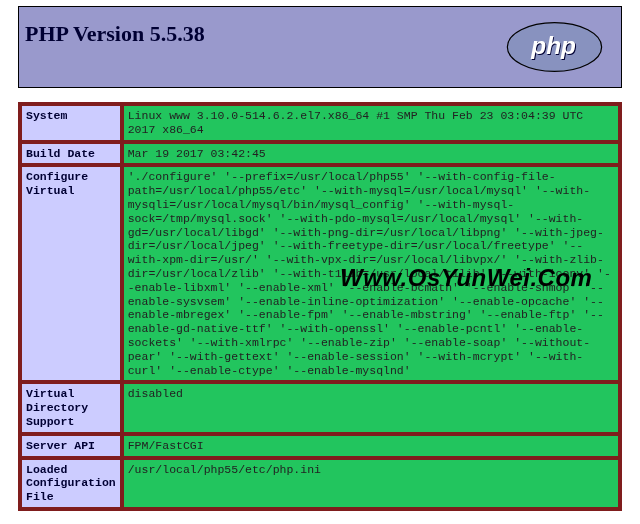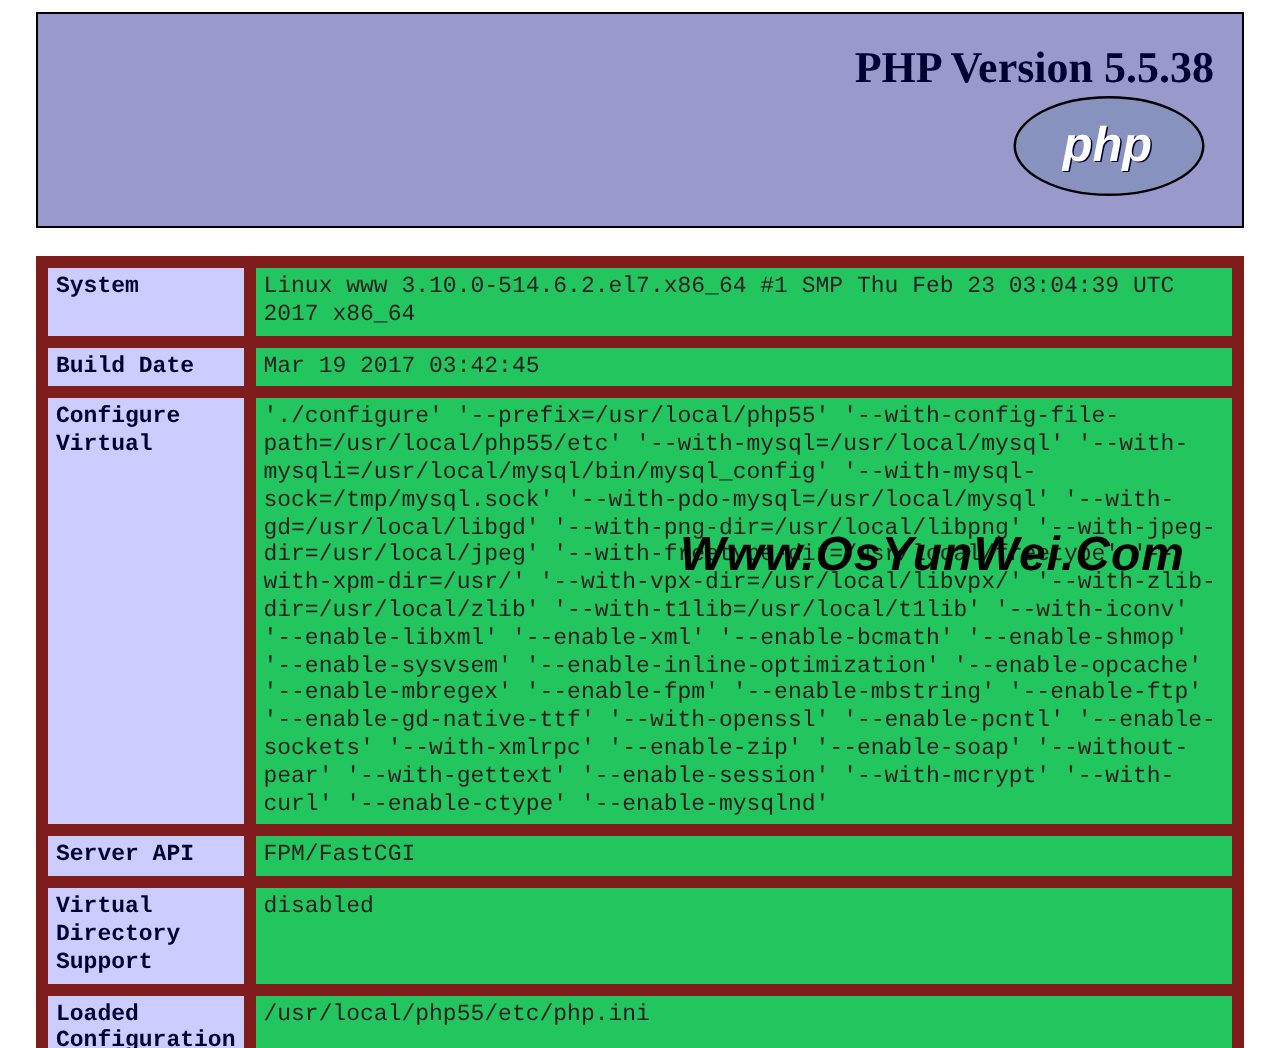--- a/index.html
+++ b/index.html
@@ -10,25 +10,24 @@
     font-size: 11.5px;
     width: 640px;
   }
   .outer {
     padding: 6px 18px 0 18px;
   }
   .header {
     background: #9999cc;
     border: 1px solid #000;
     display: flex;
-    align-items: flex-end;
+    align-items: flex-start;
     justify-content: space-between;
     padding: 14px 14px 14px 6px;
     margin-bottom: 14px;
-    flex-direction: column;
   }
   .title {
     color: #000033;
     font-family: "Times New Roman", serif;
     font-size: 22px;
     font-weight: bold;
   }
   .logo {
     width: 105px;
     height: 52px;
@@ -36,21 +35,21 @@
     align-items: center;
     justify-content: center;
     font-style: italic;
   }
   .logo svg { display: block; }
   table {
     border-collapse: collapse;
     width: 100%;
   }
   td, th {
-    border: 6px solid #7f1d1d;
+    border: 4px solid #7f1d1d;
     padding: 3px 4px;
     vertical-align: top;
     font-family: "Courier New", monospace;
     font-size: 11.5px;
     line-height: 1.2;
     text-align: left;
   }
   .label {
     background: #ccccff;
     font-weight: bold;
@@ -101,26 +100,26 @@
     </tr>
     <tr>
       <td class="label">Build Date</td>
       <td class="value">Mar 19 2017 03:42:45</td>
     </tr>
     <tr>
       <td class="label">Configure Virtual</td>
       <td class="value">'./configure' '--prefix=/usr/local/php55' '--with-config-file-path=/usr/local/php55/etc' '--with-mysql=/usr/local/mysql' '--with-mysqli=/usr/local/mysql/bin/mysql_config' '--with-mysql-sock=/tmp/mysql.sock' '--with-pdo-mysql=/usr/local/mysql' '--with-gd=/usr/local/libgd' '--with-png-dir=/usr/local/libpng' '--with-jpeg-dir=/usr/local/jpeg' '--with-freetype-dir=/usr/local/freetype' '--with-xpm-dir=/usr/' '--with-vpx-dir=/usr/local/libvpx/' '--with-zlib-dir=/usr/local/zlib' '--with-t1lib=/usr/local/t1lib' '--with-iconv' '--enable-libxml' '--enable-xml' '--enable-bcmath' '--enable-shmop' '--enable-sysvsem' '--enable-inline-optimization' '--enable-opcache' '--enable-mbregex' '--enable-fpm' '--enable-mbstring' '--enable-ftp' '--enable-gd-native-ttf' '--with-openssl' '--enable-pcntl' '--enable-sockets' '--with-xmlrpc' '--enable-zip' '--enable-soap' '--without-pear' '--with-gettext' '--enable-session' '--with-mcrypt' '--with-curl' '--enable-ctype' '--enable-mysqlnd'</td>
     </tr>
     <tr>
+      <td class="label">Virtual Directory Support</td>
+      <td class="value">disabled</td>
+    </tr>
+    <tr>
       <td class="label">Server API</td>
       <td class="value">FPM/FastCGI</td>
-    </tr>
-    <tr>
-      <td class="label">Virtual Directory Support</td>
-      <td class="value">disabled</td>
     </tr>
     <tr>
       <td class="label">Loaded Configuration File</td>
       <td class="value">/usr/local/php55/etc/php.ini</td>
     </tr>
 
   </tbody>
     </table>
 </div>
 

